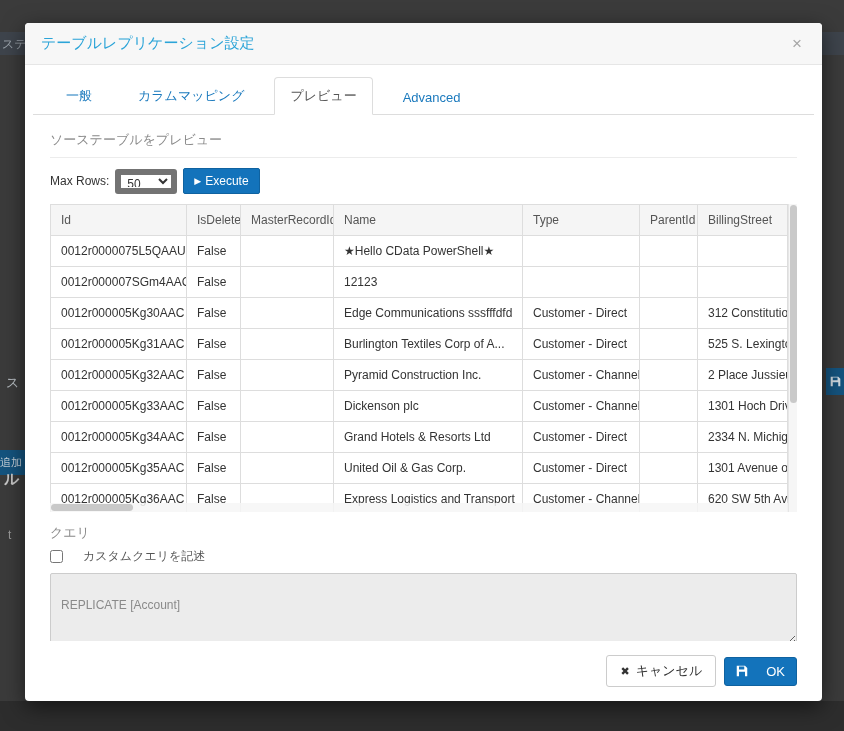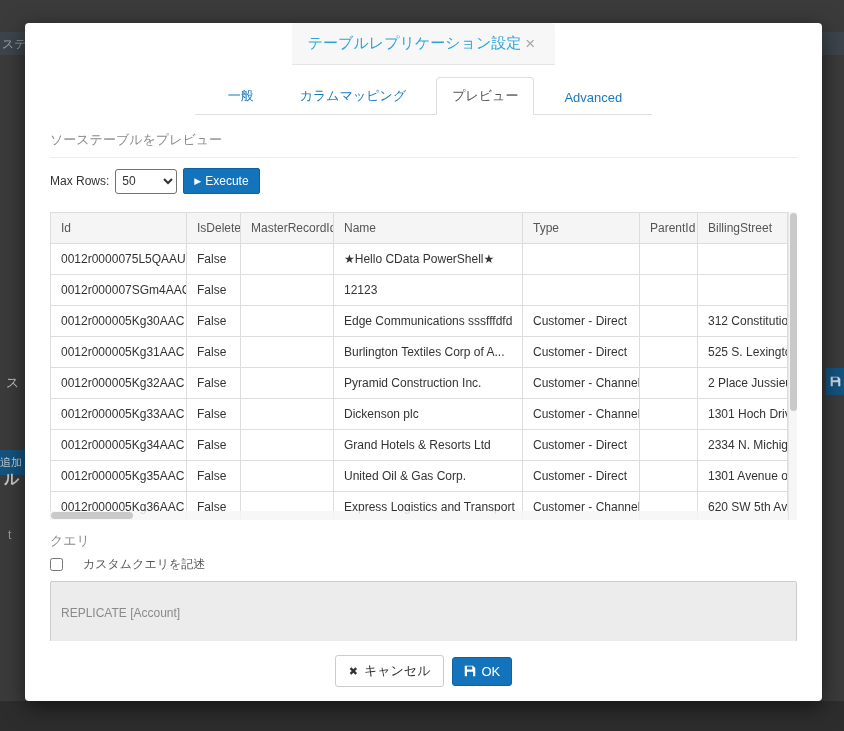--- a/index.html
+++ b/index.html
@@ -22,43 +22,43 @@
   .bg-su { position:absolute; left:6px; top:374px; color:#b9bfc4; font-size:13px; }
   .bg-ru { position:absolute; left:4px; top:470px; color:#c7c7c7; font-size:15px; font-weight:bold; }
   .bg-t  { position:absolute; left:8px; top:528px; color:#9a9a9a; font-size:12px; }
   .bg-save { position:absolute; left:826px; top:368px; width:18px; height:27px; background:#14537e;
              overflow:hidden; display:flex; align-items:center; padding-left:4px; color:#cfd8df; }
 
   
   .modal {
     position:absolute; left:25px; top:23px; width:797px; height:678px;
     background:#fff; border-radius:4px; box-shadow:0 6px 22px rgba(0,0,0,.55);
-    display:flex; flex-direction:column;align-items:center;
+    display:flex; flex-direction:column;
   }
   .modal-header {
     background:#f7f7f7; border-bottom:1px solid #e6e6e6; border-radius:4px 4px 0 0;
     padding:11px 16px; display:flex; justify-content:space-between; align-items:center;
   }
   .modal-title { color:#2ba4d8; font-size:15px; }
   .close-btn { background:none; border:none; color:#a6a6a6; font-size:17px; line-height:1; cursor:pointer; padding:0 4px; }
 
   .tab-bar { display:flex; align-items:flex-end; margin:12px 8px 0; padding-left:17px; border-bottom:1px solid #ddd; }
   .tab { font-size:13px; color:#1a79bd; padding:9px 15px; margin-right:14px; cursor:pointer;
          border:1px solid transparent; margin-bottom:-1px; }
   .tab.active { color:#555; background:#fff; border:1px solid #ddd; border-bottom-color:#fff;
                 border-radius:4px 4px 0 0; }
 
   .modal-body { flex:1; padding:10px 25px 0; overflow:hidden; }
   .section-title { color:#8a8a8a; font-size:13px; margin:6px 0 8px; }
   .section-rule { border:none; border-top:1px solid #ececec; margin:0 0 10px; }
 
-  .controls { display:flex; align-items:center; gap:6px; margin-bottom:18px; }
+  .controls { display:flex; align-items:center; gap:6px; margin-bottom:10px; }
   .controls .ctl-label { font-size:12px; color:#333; }
   select.max-rows { height:25px; width:62px; font-size:12px; color:#333;
-                    border:1px solid #737373; border-radius:3px; background:#fff; padding:1px 2px; }
+                    border:6px solid #737373; border-radius:3px; background:#fff; padding:1px 2px; }
   .btn-execute { background:#1373bb; color:#fff; border:1px solid #0f62a0; border-radius:2px;
                  font-size:12px; height:26px; padding:0 10px; display:inline-flex; align-items:center;
                  gap:4px; cursor:pointer; }
   .play-icon { font-size:9px; }
 
   .table-wrap { position:relative; height:308px; overflow:hidden; }
   table { border-collapse:collapse; table-layout:fixed; width:calc(100% - 9px); font-size:12px; }
   th, td { border:1px solid #ddd; padding:8px 10px; white-space:nowrap; overflow:hidden; text-align:left; }
   th { background:#f5f5f5; color:#555; font-weight:normal; }
   td { color:#333; background:#fff; }
@@ -72,21 +72,21 @@
   .custom-query { display:flex; align-items:center; gap:20px; font-size:12px; color:#555; margin-bottom:8px; cursor:pointer; }
   .custom-query input { width:13px; height:13px; margin:0; }
   textarea.query-box { width:100%; height:72px; background:#ececec; border:1px solid #ccc; border-radius:2px;
                        color:#8a8a8a; font-size:12px; padding:24px 10px; resize:vertical;
                        font-family:"Liberation Sans", sans-serif; }
 
   .modal-footer { display:flex; justify-content:flex-end; align-items:center; gap:8px; padding:14px 25px; }
   .btn-cancel { background:#fff; border:1px solid #ccc; border-radius:3px; color:#333; font-size:13px;
                 padding:6px 13px; display:inline-flex; align-items:center; gap:6px; cursor:pointer; }
   .btn-ok { background:#1373bb; border:1px solid #0f62a0; border-radius:3px; color:#fff; font-size:13px;
-            padding:6px 11px; display:inline-flex; align-items:center; gap:5px; cursor:pointer; }
+            padding:6px 11px; display:inline-flex; align-items:center; gap:18px; cursor:pointer; }
   .x-icon { font-size:11px; }
   .save-icon svg { display:block; }
 </style>
 </head>
 <body>
 
 <div class="bg-top">
   <span class="bg-topbar-text">ステー</span>
   <span class="bg-link bg-link1"></span>
   <span class="bg-link bg-link2"></span>

